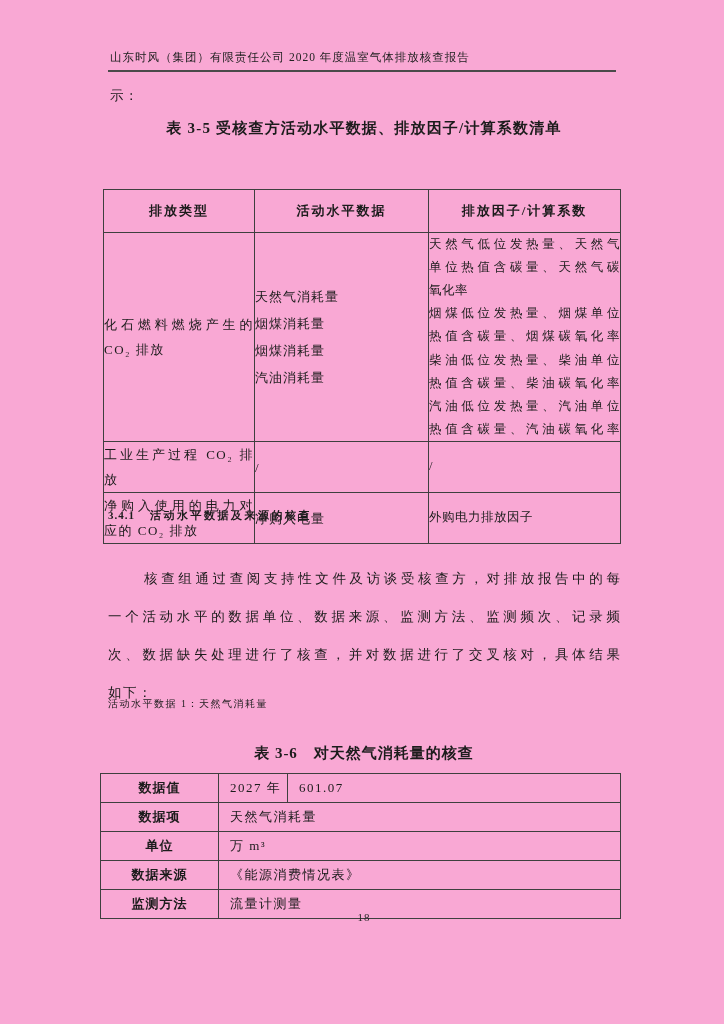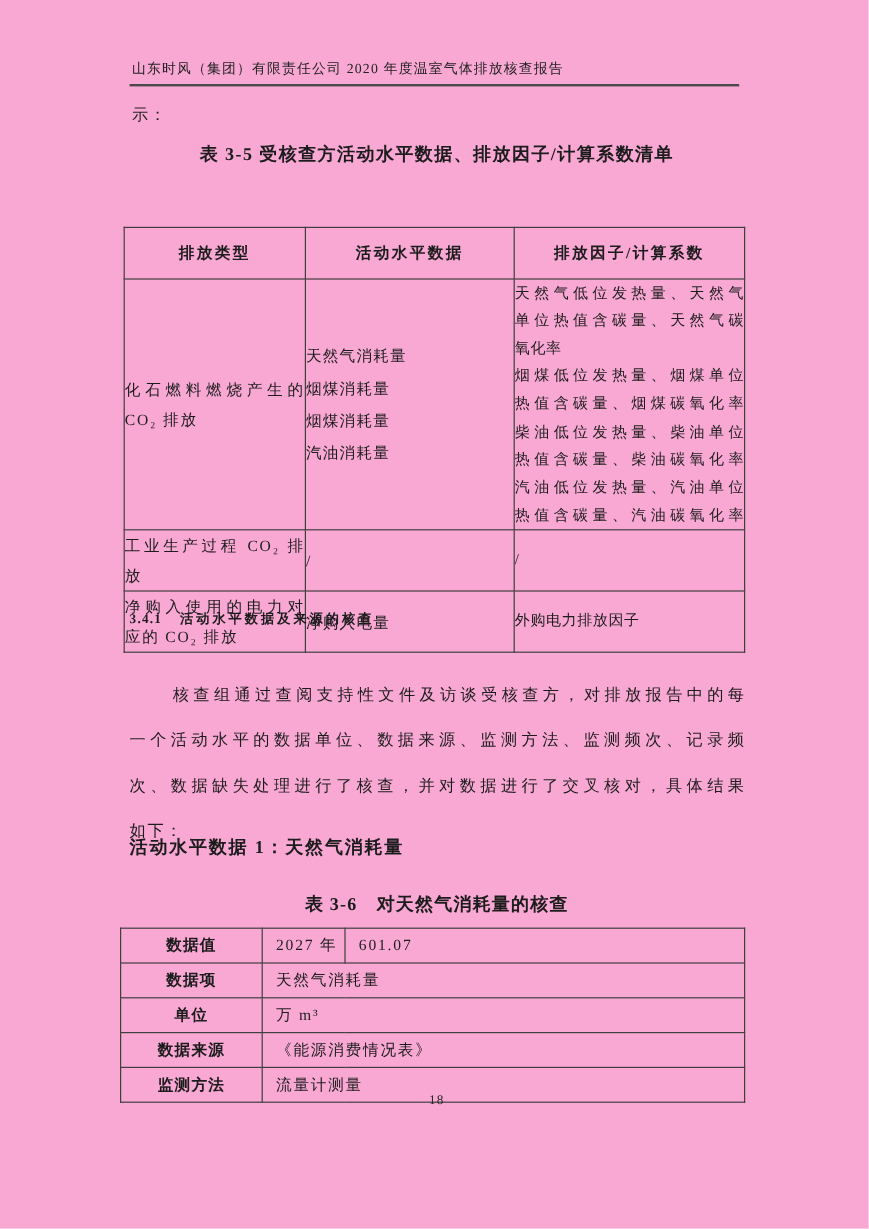--- a/index.html
+++ b/index.html
@@ -28,21 +28,21 @@
   .c3 .ln{font-size:12.5px;line-height:23.1px;letter-spacing:0.5px;}
   .jl{text-align:justify;text-align-last:justify;}
   
   .sec-heading{position:absolute;left:108px;top:508px;font-weight:bold;font-size:11px;white-space:nowrap;}
   .sec-heading .num{letter-spacing:1px;}
   .sec-heading .txt{margin-left:15px;letter-spacing:2.5px;}
   .para{position:absolute;left:108px;top:560px;width:512px;font-size:13.5px;line-height:38px;}
   .para .pl{text-align:justify;text-align-last:justify;}
   .para .pl.first{text-indent:36px;}
   .para .pl.last{text-align:left;text-align-last:left;letter-spacing:1.5px;}
-  .act-heading{position:absolute;left:108px;top:697px;font-weight:bold;font-size:15px;letter-spacing:1.5px;white-space:nowrap;text-align:right;}
+  .act-heading{position:absolute;left:108px;top:697px;font-weight:normal;font-size:10px;letter-spacing:1.5px;white-space:nowrap;text-align:right;}
   
   .t36-title{position:absolute;left:108px;top:744px;width:512px;text-align:center;font-weight:bold;font-size:15px;letter-spacing:1px;}
   .t36{position:absolute;left:100px;top:773px;width:520px;}
   .t36 td{border:1.4px solid #3f3f3f;height:26px;vertical-align:middle;overflow:hidden;}
   .t36 .lbl{font-weight:bold;font-size:13px;text-align:center;letter-spacing:1px;margin-top:48px;}
   .t36 .val{font-size:13px;letter-spacing:1.5px;padding-left:11px;}
   .pagenum{position:absolute;left:108px;top:911px;width:512px;text-align:center;font-size:11px;letter-spacing:1px;color:#2a2a2a;}
 </style>
 </head>
 <body>

